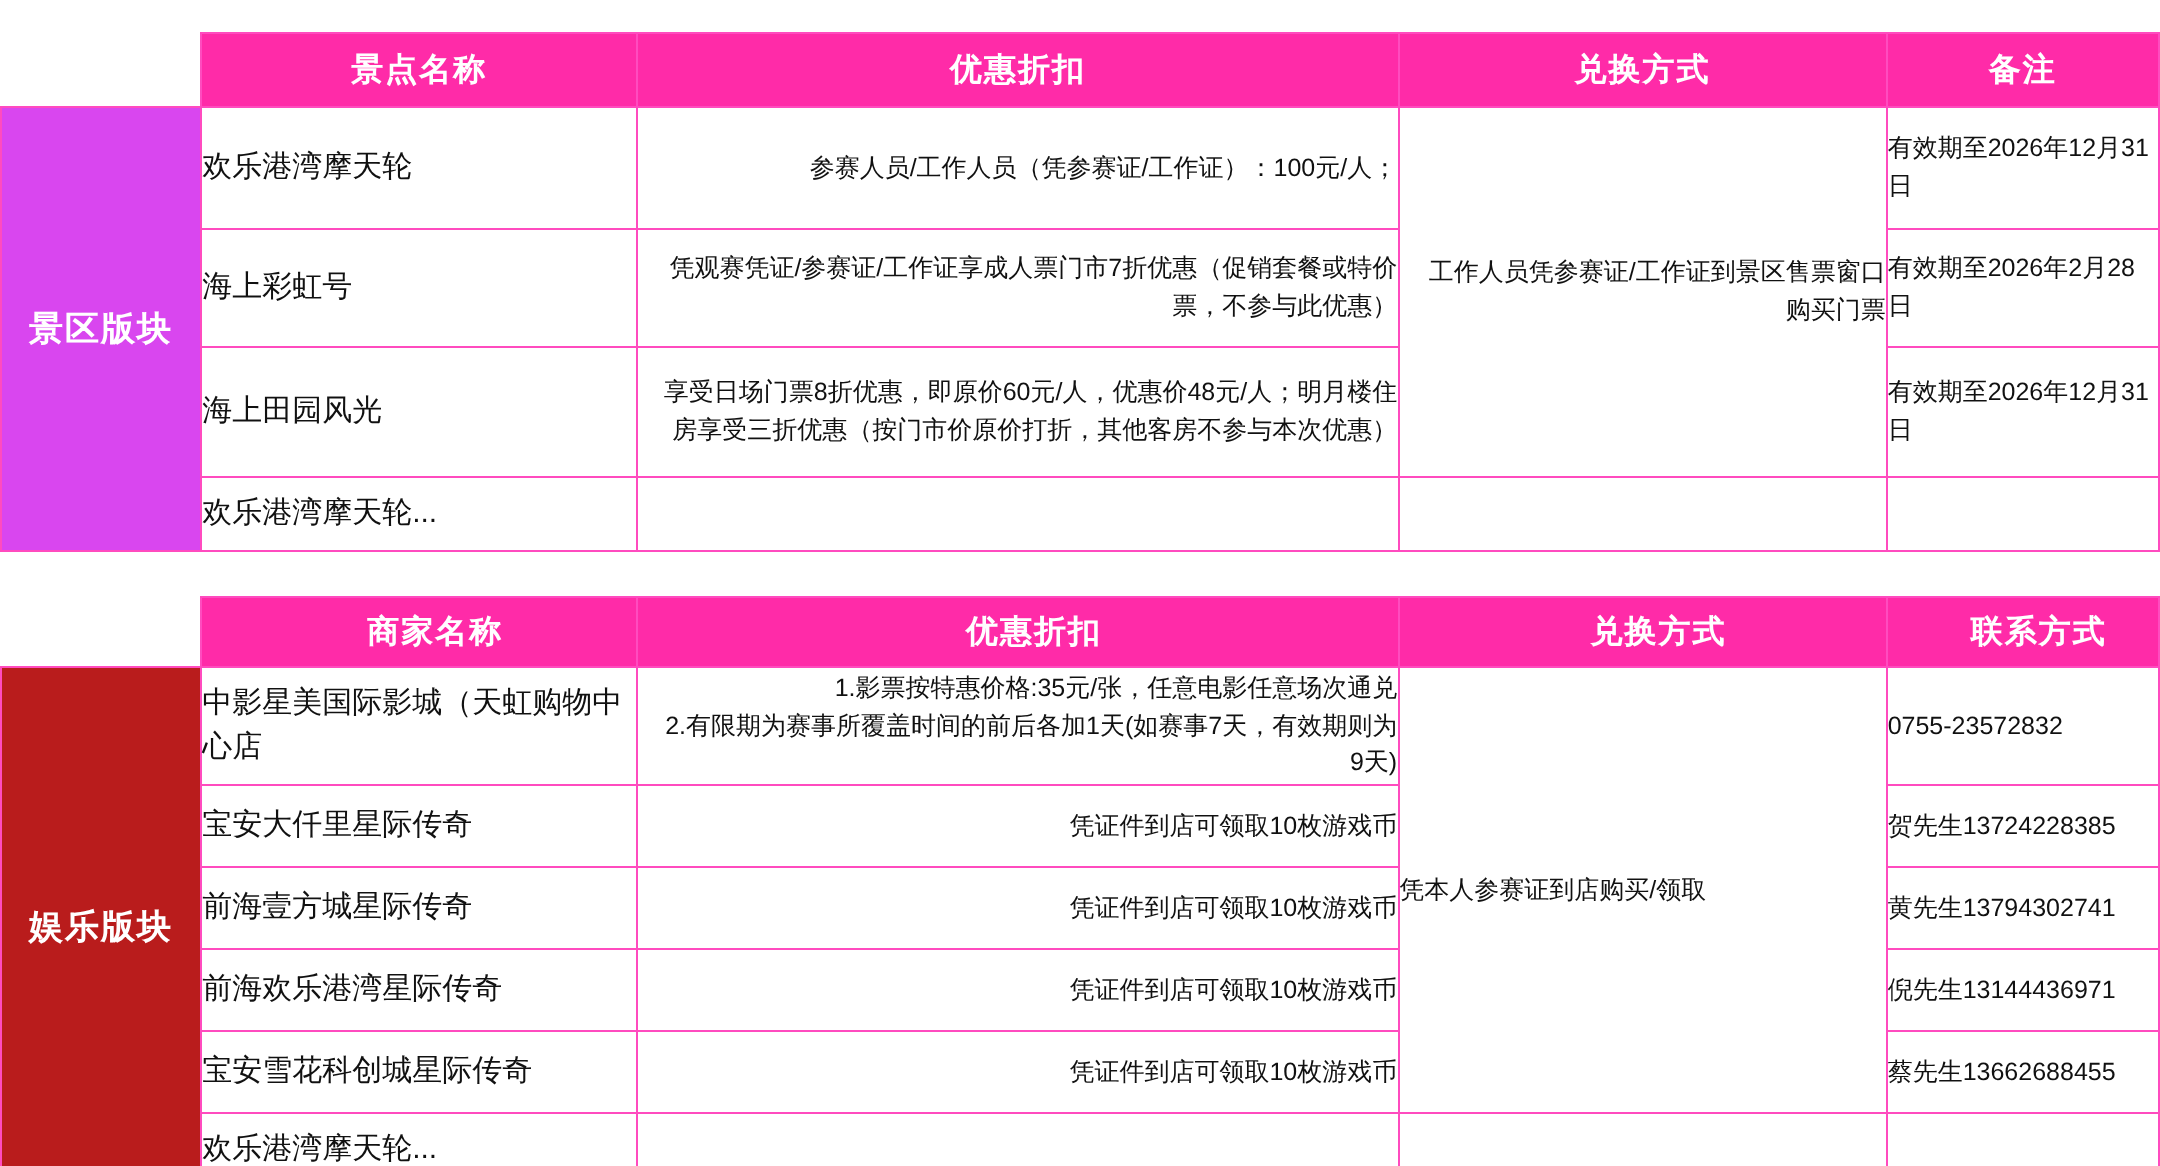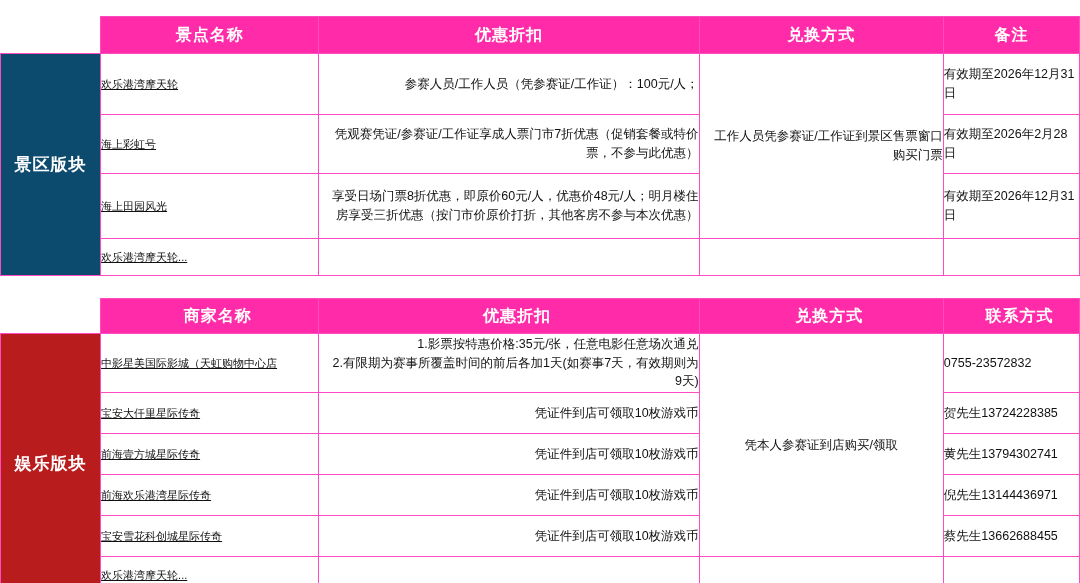--- a/index.html
+++ b/index.html
@@ -38,21 +38,21 @@
     font-weight: bold;
     text-align: center;
     height: 36px;
     letter-spacing: 1px;
   }
   .hdr-blank {
     border: none !important;
     background: #ffffff;
   }
   .side {
-    background: #0c4a6e;
+    background: #d946ef;
     color: #ffffff;
     font-size: 17px;
     font-weight: bold;
     text-align: center;
     letter-spacing: 1px;
   }
   .side.pink {
     background: #b91c1c;
   }
   .cell {
@@ -60,26 +60,24 @@
     line-height: 1.5;
     padding: 8px 6px 8px 8px;
     text-align: left;
     color: #111111;
   }
   .cell.mid {
     text-align: right;
     padding-left: 10px;
   }
   .cell.center {
-    text-align: center;
   }
   .name {
-    font-size: 11px;
+    font-size: 15px;
     padding-left: 10px;
-    text-decoration: underline;
   }
   .gap {
     height: 22px;
     background: #ffffff;
   }
   .sec2 .hdr { height: 34px; padding-left: 16px; }
 </style>
 </head>
 <body>
 

